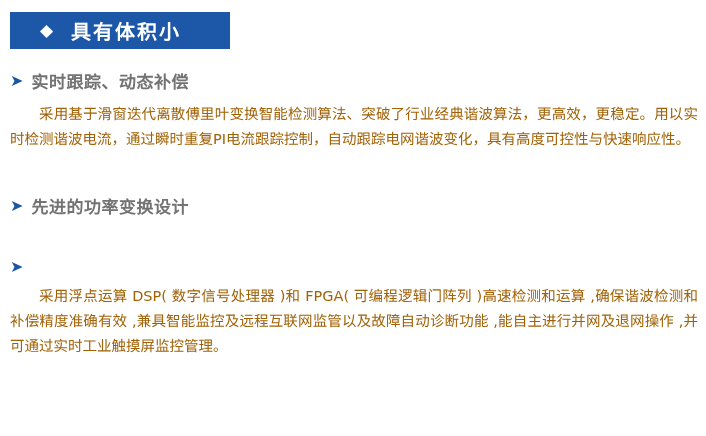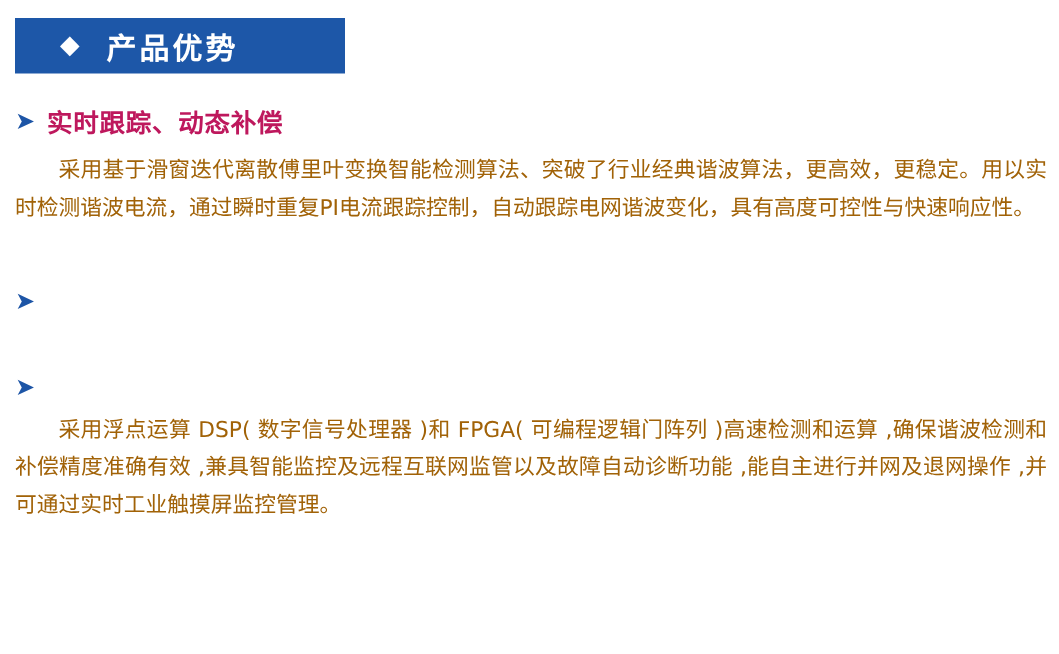--- a/index.html
+++ b/index.html
@@ -54,21 +54,21 @@
     align-items: center;
     margin-bottom: 9px;
   }
   .arrow-icon {
     color: #1d55a6;
     font-size: 16px;
     line-height: 1;
     margin-right: 8px;
   }
   .section-title {
-    color: #be185d;
+    color: #737373;
     font-size: 17px;
     font-weight: bold;
     letter-spacing: 0.5px;
   }
   .section-body {
     color: #a16207;
     font-size: 14.5px;
     line-height: 25px;
     text-align: justify;
     text-indent: 2em;
@@ -76,36 +76,37 @@
     width: 688px;
   }
 </style>
 </head>
 <body>
 
 <div class="page">
 
   <div class="banner">
     <span class="diamond">◆</span>
-    <span class="banner-title">产品优势</span>
+    <span class="banner-title">具有体积小</span>
   </div>
 
   <div class="sections">
 
     <div class="section">
       <div class="section-heading">
         <span class="arrow-icon">➤</span>
         <span class="section-title">实时跟踪、动态补偿</span>
       </div>
       <p class="section-body">采用基于滑窗迭代离散傅里叶变换智能检测算法、突破了行业经典谐波算法，更高效，更稳定。用以实时检测谐波电流，通过瞬时重复PI电流跟踪控制，自动跟踪电网谐波变化，具有高度可控性与快速响应性。</p>
     </div>
 
     <div class="section">
       <div class="section-heading">
         <span class="arrow-icon">➤</span>
+        <span class="section-title">先进的功率变换设计</span>
       </div>
     </div>
 
     <div class="section">
       <div class="section-heading">
         <span class="arrow-icon">➤</span>
       </div>
       <p class="section-body">采用浮点运算 DSP( 数字信号处理器 )和 FPGA( 可编程逻辑门阵列 )高速检测和运算 ,确保谐波检测和补偿精度准确有效 ,兼具智能监控及远程互联网监管以及故障自动诊断功能 ,能自主进行并网及退网操作 ,并可通过实时工业触摸屏监控管理。</p>
     </div>
 

